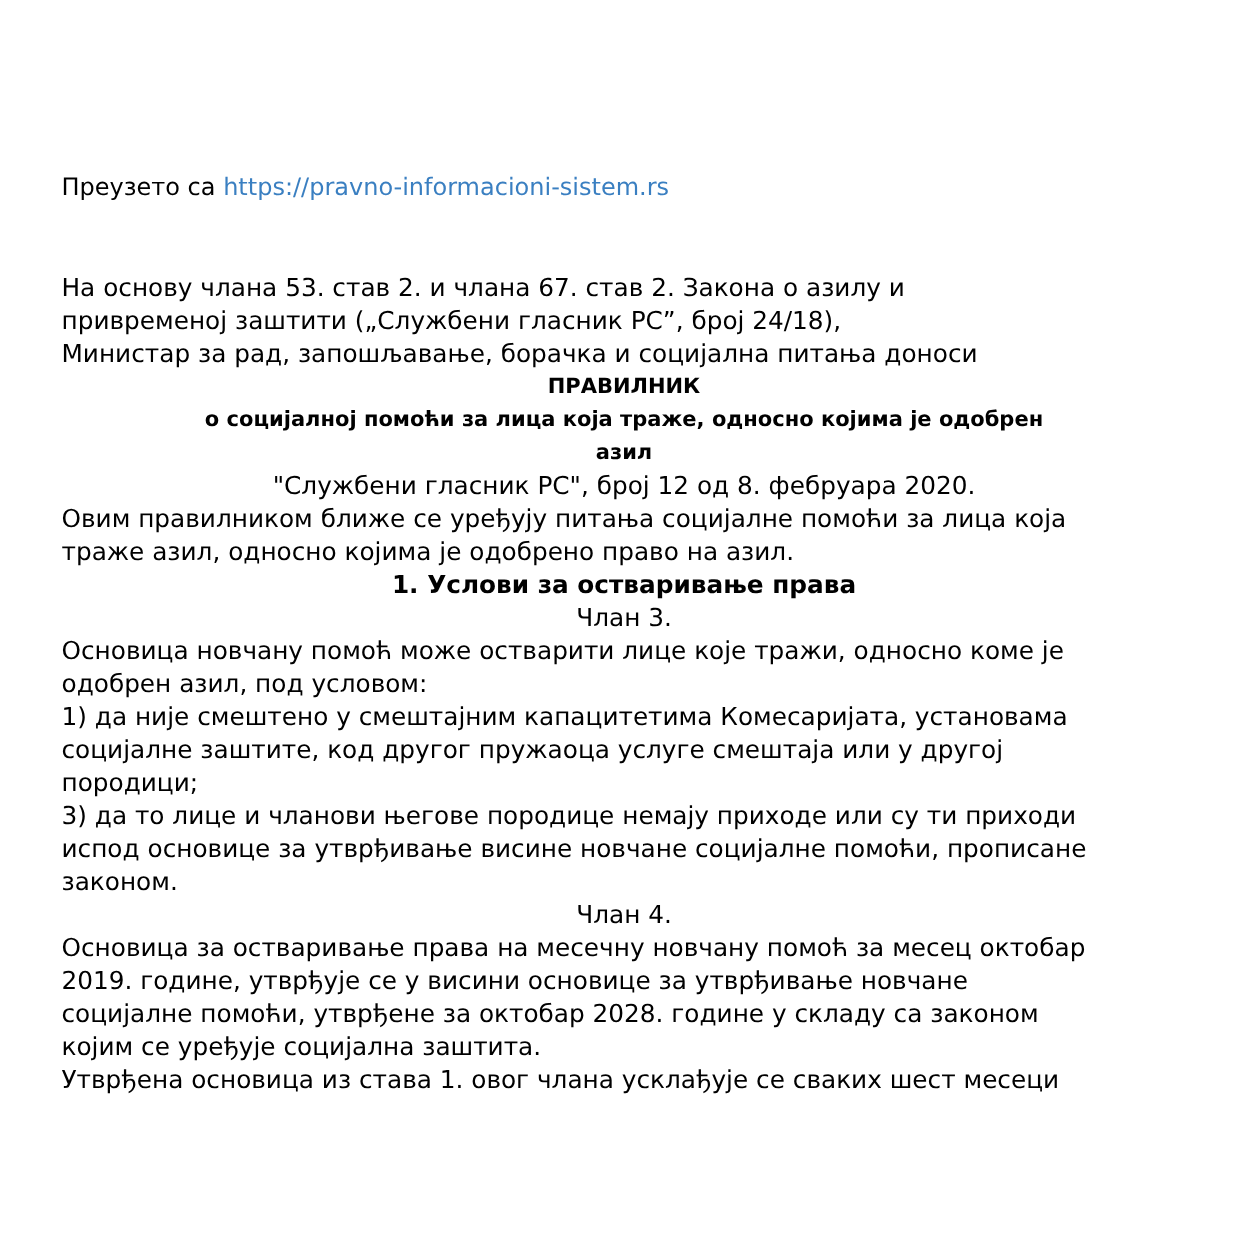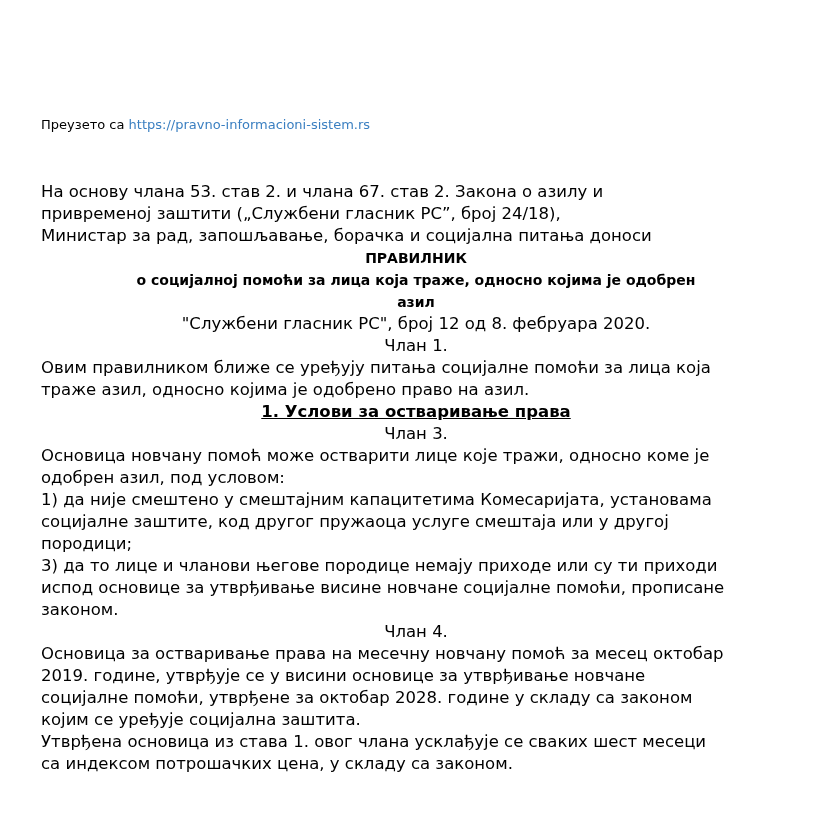--- a/index.html
+++ b/index.html
@@ -12,21 +12,21 @@
     height: 829px;
     overflow: hidden;
     position: relative;
     font-family: "DejaVu Sans", sans-serif;
     color: #000000;
   }
   .source {
     position: absolute;
     left: 41px;
     top: 114px;
-    font-size: 13px;
+    font-size: 16px;
     line-height: 22px;
     white-space: nowrap;
   }
   .source a {
     color: #3a7fc1;
     text-decoration: none;
   }
   .doc {
     position: absolute;
     left: 41px;
@@ -38,21 +38,20 @@
   .doc p {
     margin: 0;
     white-space: nowrap;
   }
   .center {
     text-align: center;
     width: 750px;
   }
   .bold {
     font-weight: bold;
-    text-decoration: underline;
   }
   .title {
     font-weight: bold;
     font-size: 14px;
   }
 </style>
 </head>
 <body>
 
 <div class="source">
@@ -63,21 +62,20 @@
 <div class="doc">
   <p>На основу члана 53. став 2. и члана 67. став 2. Закона о азилу и</p>
   <p>привременој заштити („Службени гласник РС”, број 24/18),</p>
   <p>Министар за рад, запошљавање, борачка и социјална питања доноси</p>
 
   <p class="center title">ПРАВИЛНИК</p>
   <p class="center title">о социјалној помоћи за лица која траже, односно којима је одобрен</p>
   <p class="center title">азил</p>
   <p class="center">"Службени гласник РС", број 12 од 8. фебруара 2020.</p>
 
-  <p class="center">Члан 1.</p>
   <p>Овим правилником ближе се уређују питања социјалне помоћи за лица која</p>
   <p>траже азил, односно којима је одобрено право на азил.</p>
 
 
   <p class="center bold">1. Услови за остваривање права</p>
 
   <p class="center">Члан 3.</p>
   <p>Основица новчану помоћ може остварити лице које тражи, односно коме је</p>
   <p>одобрен азил, под условом:</p>
   <p>1) да није смештено у смештајним капацитетима Комесаријата, установама</p>
@@ -86,14 +84,13 @@
   <p>3) да то лице и чланови његове породице немају приходе или су ти приходи</p>
   <p>испод основице за утврђивање висине новчане социјалне помоћи, прописане</p>
   <p>законом.</p>
 
   <p class="center">Члан 4.</p>
   <p>Основица за остваривање права на месечну новчану помоћ за месец октобар</p>
   <p>2019. године, утврђује се у висини основице за утврђивање новчане</p>
   <p>социјалне помоћи, утврђене за октобар 2028. године у складу са законом</p>
   <p>којим се уређује социјална заштита.</p>
   <p>Утврђена основица из става 1. овог члана усклађује се сваких шест месеци</p>
-  <p>са индексом потрошачких цена, у складу са законом.</p>
 </div>
 
 </body></html>

